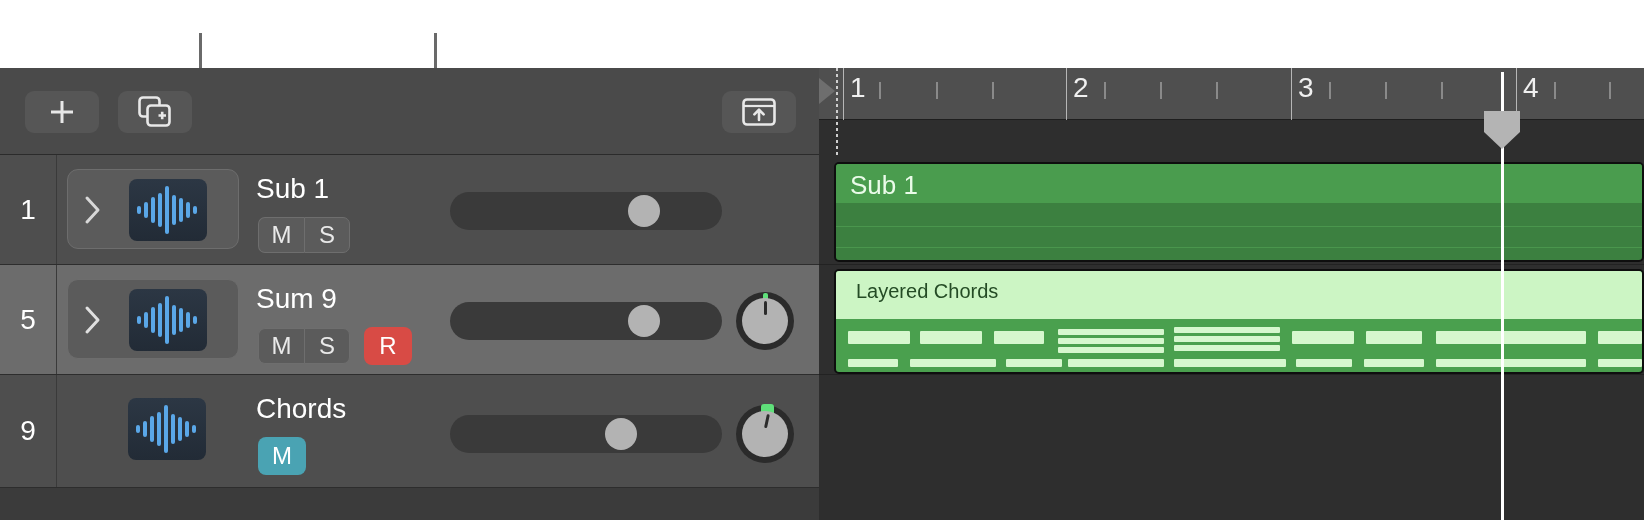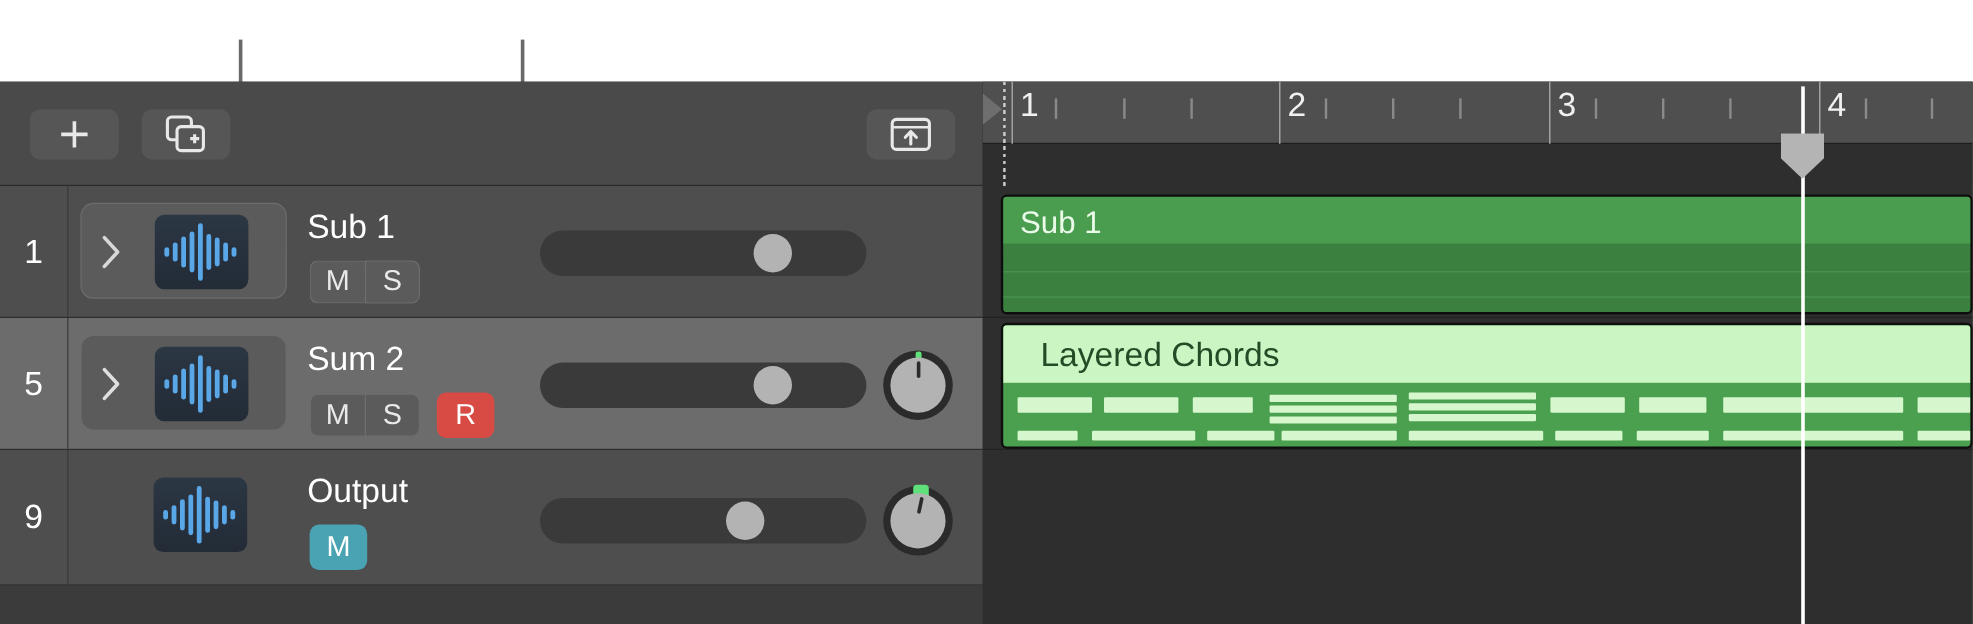--- a/index.html
+++ b/index.html
@@ -125,21 +125,21 @@
   #arr-9{top:220px;height:145px;background:#2e2e2e;}
 
   .region{position:absolute;border-radius:5px;overflow:hidden;box-sizing:border-box;cursor:pointer;}
   .region-audio{background:#3c8040;border:2px solid #0e0e0e;}
   .region-audio .rhead{height:39px;background:#4a9c4e;}
   .region-audio .rtitle{position:absolute;left:14px;top:6px;color:#eafbe9;font-size:26px;}
   .region-audio .hline{position:absolute;left:0;width:100%;height:1px;background:#55a858;opacity:.55;}
 
   .region-midi{background:#4aa04e;border:2px solid #0e0e0e;}
   .region-midi .rhead{height:48px;background:#ccf5c4;}
-  .region-midi .rtitle{position:absolute;left:31px;top:9px;color:#244b25;font-size:28px;}
+  .region-midi .rtitle{position:absolute;left:20px;top:9px;color:#244b25;font-size:20px;}
   .note{position:absolute;height:13px;background:#d6f7ce;border-radius:1px;}
 </style>
 </head>
 <body>
 
 <div class="root">
 
   <div class="leader" id="leader-main-track"></div>
   <div class="leader" id="leader-subtracks"></div>
 
@@ -241,21 +241,21 @@
             <div class="wbar" style="left:15px;height:16px"></div>
             <div class="wbar" style="left:22px;height:26px"></div>
             <div class="wbar" style="left:29px;height:34px"></div>
             <div class="wbar" style="left:36px;height:48px"></div>
             <div class="wbar" style="left:43px;height:30px"></div>
             <div class="wbar" style="left:50px;height:24px"></div>
             <div class="wbar" style="left:57px;height:16px"></div>
             <div class="wbar" style="left:64px;height:8px"></div>
           </div>
         </div>
-        <div class="tname" style="top:20px">Sum 2</div>
+        <div class="tname" style="top:20px">Sum 9</div>
         <div class="row-btns" style="top:62px">
           <div class="msbtn left">M</div>
           <div class="msbtn right">S</div>
           <div class="rbtn">R</div>
         </div>
         <div class="slider" style="left:450px;top:37px;width:272px">
           <div class="knob" style="left:178px"></div>
         </div>
         <div class="knobwrap" style="left:736px;top:27px">
           <div class="knob-ring"></div>
@@ -277,21 +277,21 @@
             <div class="wbar" style="left:15px;height:16px"></div>
             <div class="wbar" style="left:22px;height:26px"></div>
             <div class="wbar" style="left:29px;height:34px"></div>
             <div class="wbar" style="left:36px;height:48px"></div>
             <div class="wbar" style="left:43px;height:30px"></div>
             <div class="wbar" style="left:50px;height:24px"></div>
             <div class="wbar" style="left:57px;height:16px"></div>
             <div class="wbar" style="left:64px;height:8px"></div>
           </div>
         </div>
-        <div class="tname" style="top:20px">Output</div>
+        <div class="tname" style="top:20px">Chords</div>
         <div class="row-btns" style="top:62px">
           <div class="mute-on">M</div>
         </div>
         <div class="slider" style="left:450px;top:40px;width:272px">
           <div class="knob" style="left:155px"></div>
         </div>
         <div class="knobwrap" style="left:736px;top:30px">
           <div class="knob-ring"></div>
           <div class="knob-led" style="left:25px;top:-1px;width:13px;height:16px;border-radius:3px"></div>
           <div class="knob-face"></div>

